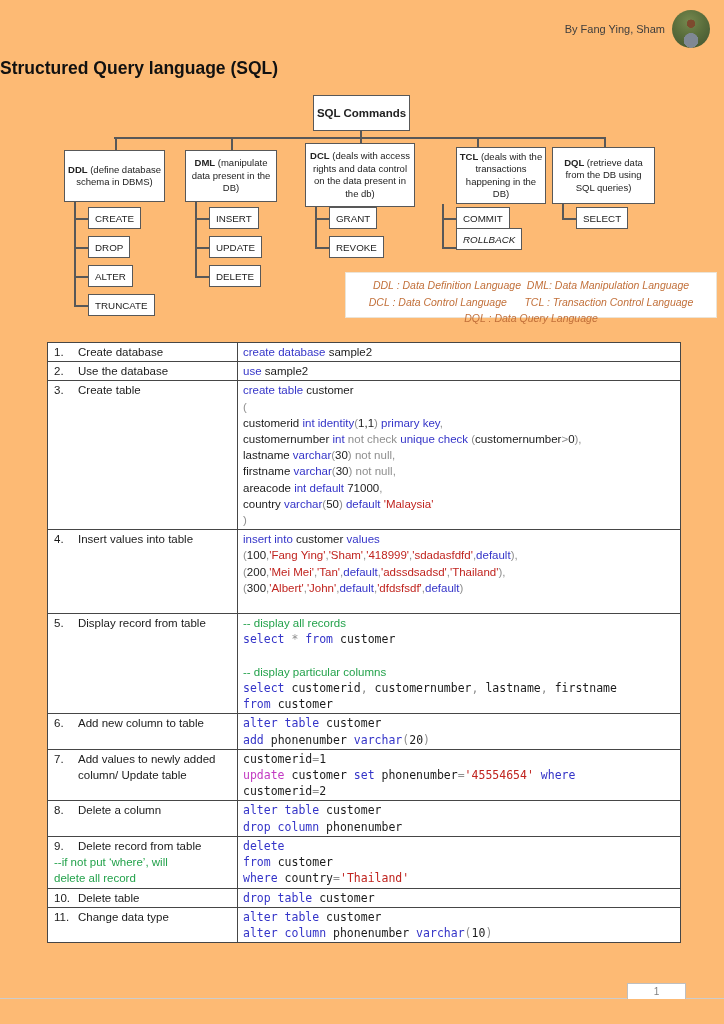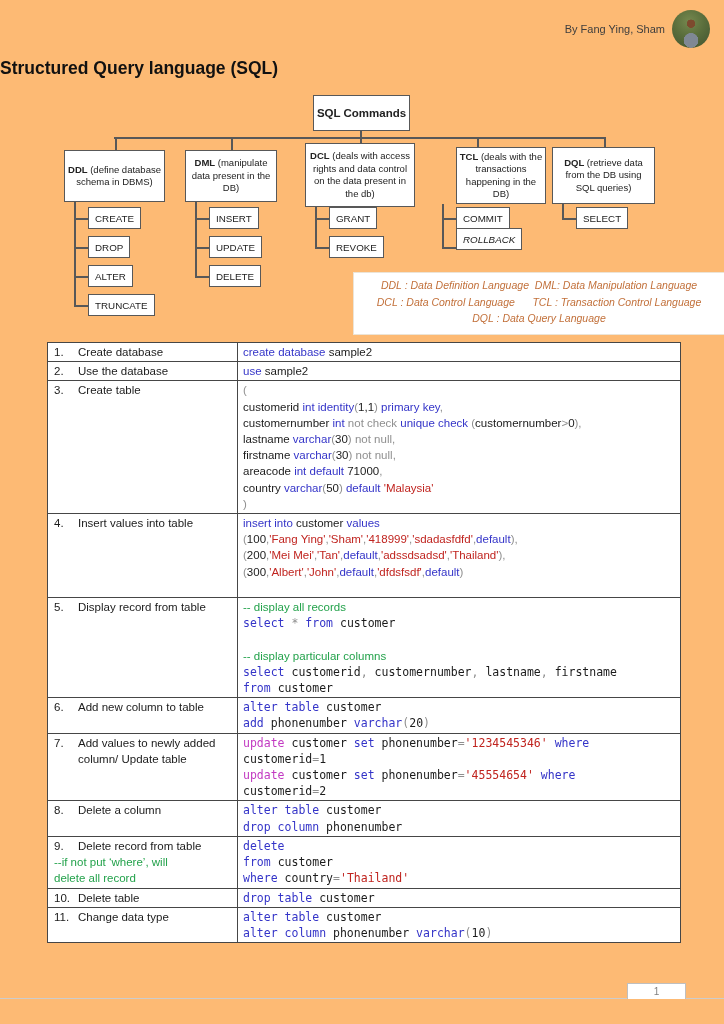--- a/index.html
+++ b/index.html
@@ -21,22 +21,22 @@
   .diagram { position: absolute; left: 0; top: 0; width: 724px; height: 340px; }
   .hline { position: absolute; height: 1.5px; background: #585858; }
   .vline { position: absolute; width: 1.5px; background: #585858; }
   .dbox { position: absolute; border: 1.5px solid #585858; background: #fff;
     display: flex; align-items: center; justify-content: center; text-align: center; color: #222; }
   .root { left: 313px; top: 95px; width: 97px; height: 36px; font-weight: bold; font-size: 11.5px; }
   .cat { font-size: 9.5px; line-height: 12.5px; padding: 2px; }
   .cat .acr { font-weight: bold; }
   .childbox { position: absolute; border: 1.4px solid #585858; background: #fff; height: 22px;
     display: flex; align-items: center; padding: 4px 6px; font-size: 9.8px; color: #222; }
-  .legend { position: absolute; left: 345px; top: 272px; width: 372px; height: 63px;
-    border: 1px solid #ece4d6; background: #fff; padding-top: 4px; text-align: center; margin-left: 8px; }
+  .legend { position: absolute; left: 345px; top: 272px; width: 372px; height: 46px;
+    border: 1px solid #ece4d6; background: #fff; padding-top: 4px; text-align: center; }
   .lline { font-size: 10.5px; font-style: italic; line-height: 16.5px; white-space: pre;
     color: var(--legend-orange, #c2703a); }
 
   
   .ctable { position: absolute; left: 47px; top: 342px; width: 634px;
     border: 1px solid #464646; background: #fff; }
   .trow { display: flex; border-bottom: 1px solid #464646; }
   .trow:last-child { border-bottom: none; }
   .tcell { font-size: 11.5px; color: #1b1b1b; }
   .tcell.left { width: 190px; border-right: 1px solid #464646; padding: 1px 4px 1px 6px; }
@@ -157,20 +157,21 @@
         </div>
       </div>
       <div class="trow">
         <div class="tcell left">
           <div class="taskline">
             <span class="num">3.</span>
             <div class="tlabel p">Create table</div>
           </div>
         </div>
         <div class="tcell right">
+          <div class="cl sans"><span class="k">create table</span><span class="p"> customer</span></div>
           <div class="cl sans"><span class="g">(</span></div>
           <div class="cl sans"><span class="p">customerid </span><span class="k">int identity</span><span class="g">(</span><span class="p">1,1</span><span class="g">)</span><span class="p"> </span><span class="k">primary key</span><span class="g">,</span></div>
           <div class="cl sans"><span class="p">customernumber </span><span class="k">int</span><span class="p"> </span><span class="g">not check</span><span class="p"> </span><span class="k">unique check</span><span class="p"> </span><span class="g">(</span><span class="p">customernumber</span><span class="g">&gt;</span><span class="p">0</span><span class="g">),</span></div>
           <div class="cl sans"><span class="p">lastname </span><span class="k">varchar</span><span class="g">(</span><span class="p">30</span><span class="g">)</span><span class="p"> </span><span class="g">not null,</span></div>
           <div class="cl sans"><span class="p">firstname </span><span class="k">varchar</span><span class="g">(</span><span class="p">30</span><span class="g">)</span><span class="p"> </span><span class="g">not null,</span></div>
           <div class="cl sans"><span class="p">areacode </span><span class="k">int default</span><span class="p"> 71000</span><span class="g">,</span></div>
           <div class="cl sans"><span class="p">country </span><span class="k">varchar</span><span class="g">(</span><span class="p">50</span><span class="g">) </span><span class="k">default</span><span class="p"> </span><span class="s">'Malaysia'</span></div>
           <div class="cl sans"><span class="g">)</span></div>
         </div>
       </div>
@@ -218,21 +219,20 @@
         </div>
       </div>
       <div class="trow">
         <div class="tcell left">
           <div class="taskline">
             <span class="num">7.</span>
             <div class="tlabel p">Add values to newly added column/ Update table</div>
           </div>
         </div>
         <div class="tcell right">
-          <div class="cl mono"><span class="m">update</span><span class="p"> customer </span><span class="k">set</span><span class="p"> phonenumber</span><span class="g">=</span><span class="s">'1234545346'</span><span class="p"> </span><span class="k">where</span></div>
           <div class="cl mono"><span class="p">customerid</span><span class="g">=</span><span class="p">1</span></div>
           <div class="cl mono"><span class="m">update</span><span class="p"> customer </span><span class="k">set</span><span class="p"> phonenumber</span><span class="g">=</span><span class="s">'45554654'</span><span class="p"> </span><span class="k">where</span></div>
           <div class="cl mono"><span class="p">customerid</span><span class="g">=</span><span class="p">2</span></div>
         </div>
       </div>
       <div class="trow">
         <div class="tcell left">
           <div class="taskline">
             <span class="num">8.</span>
             <div class="tlabel p">Delete a column</div>

